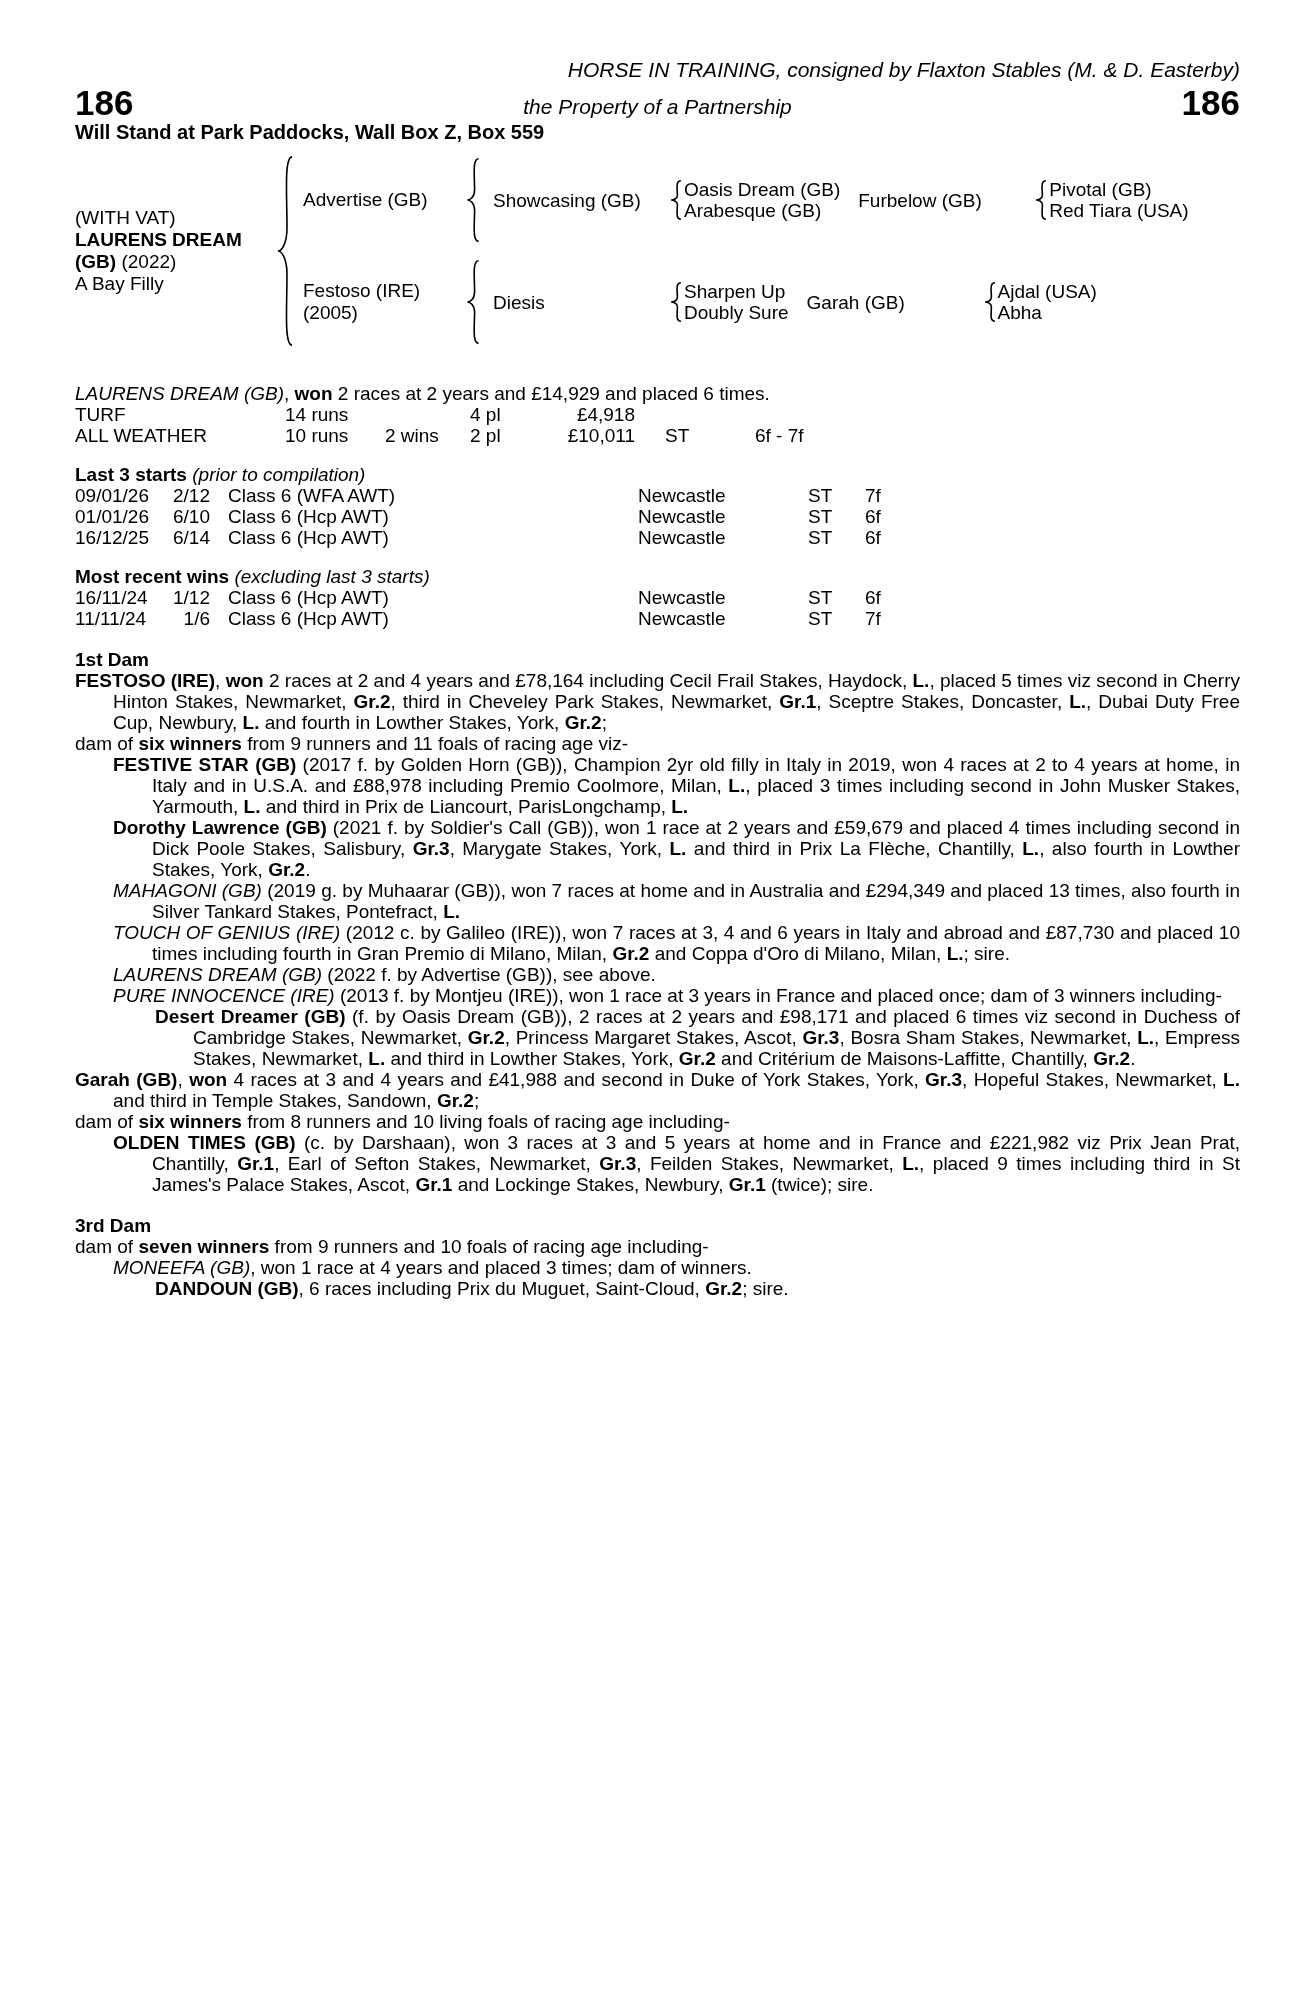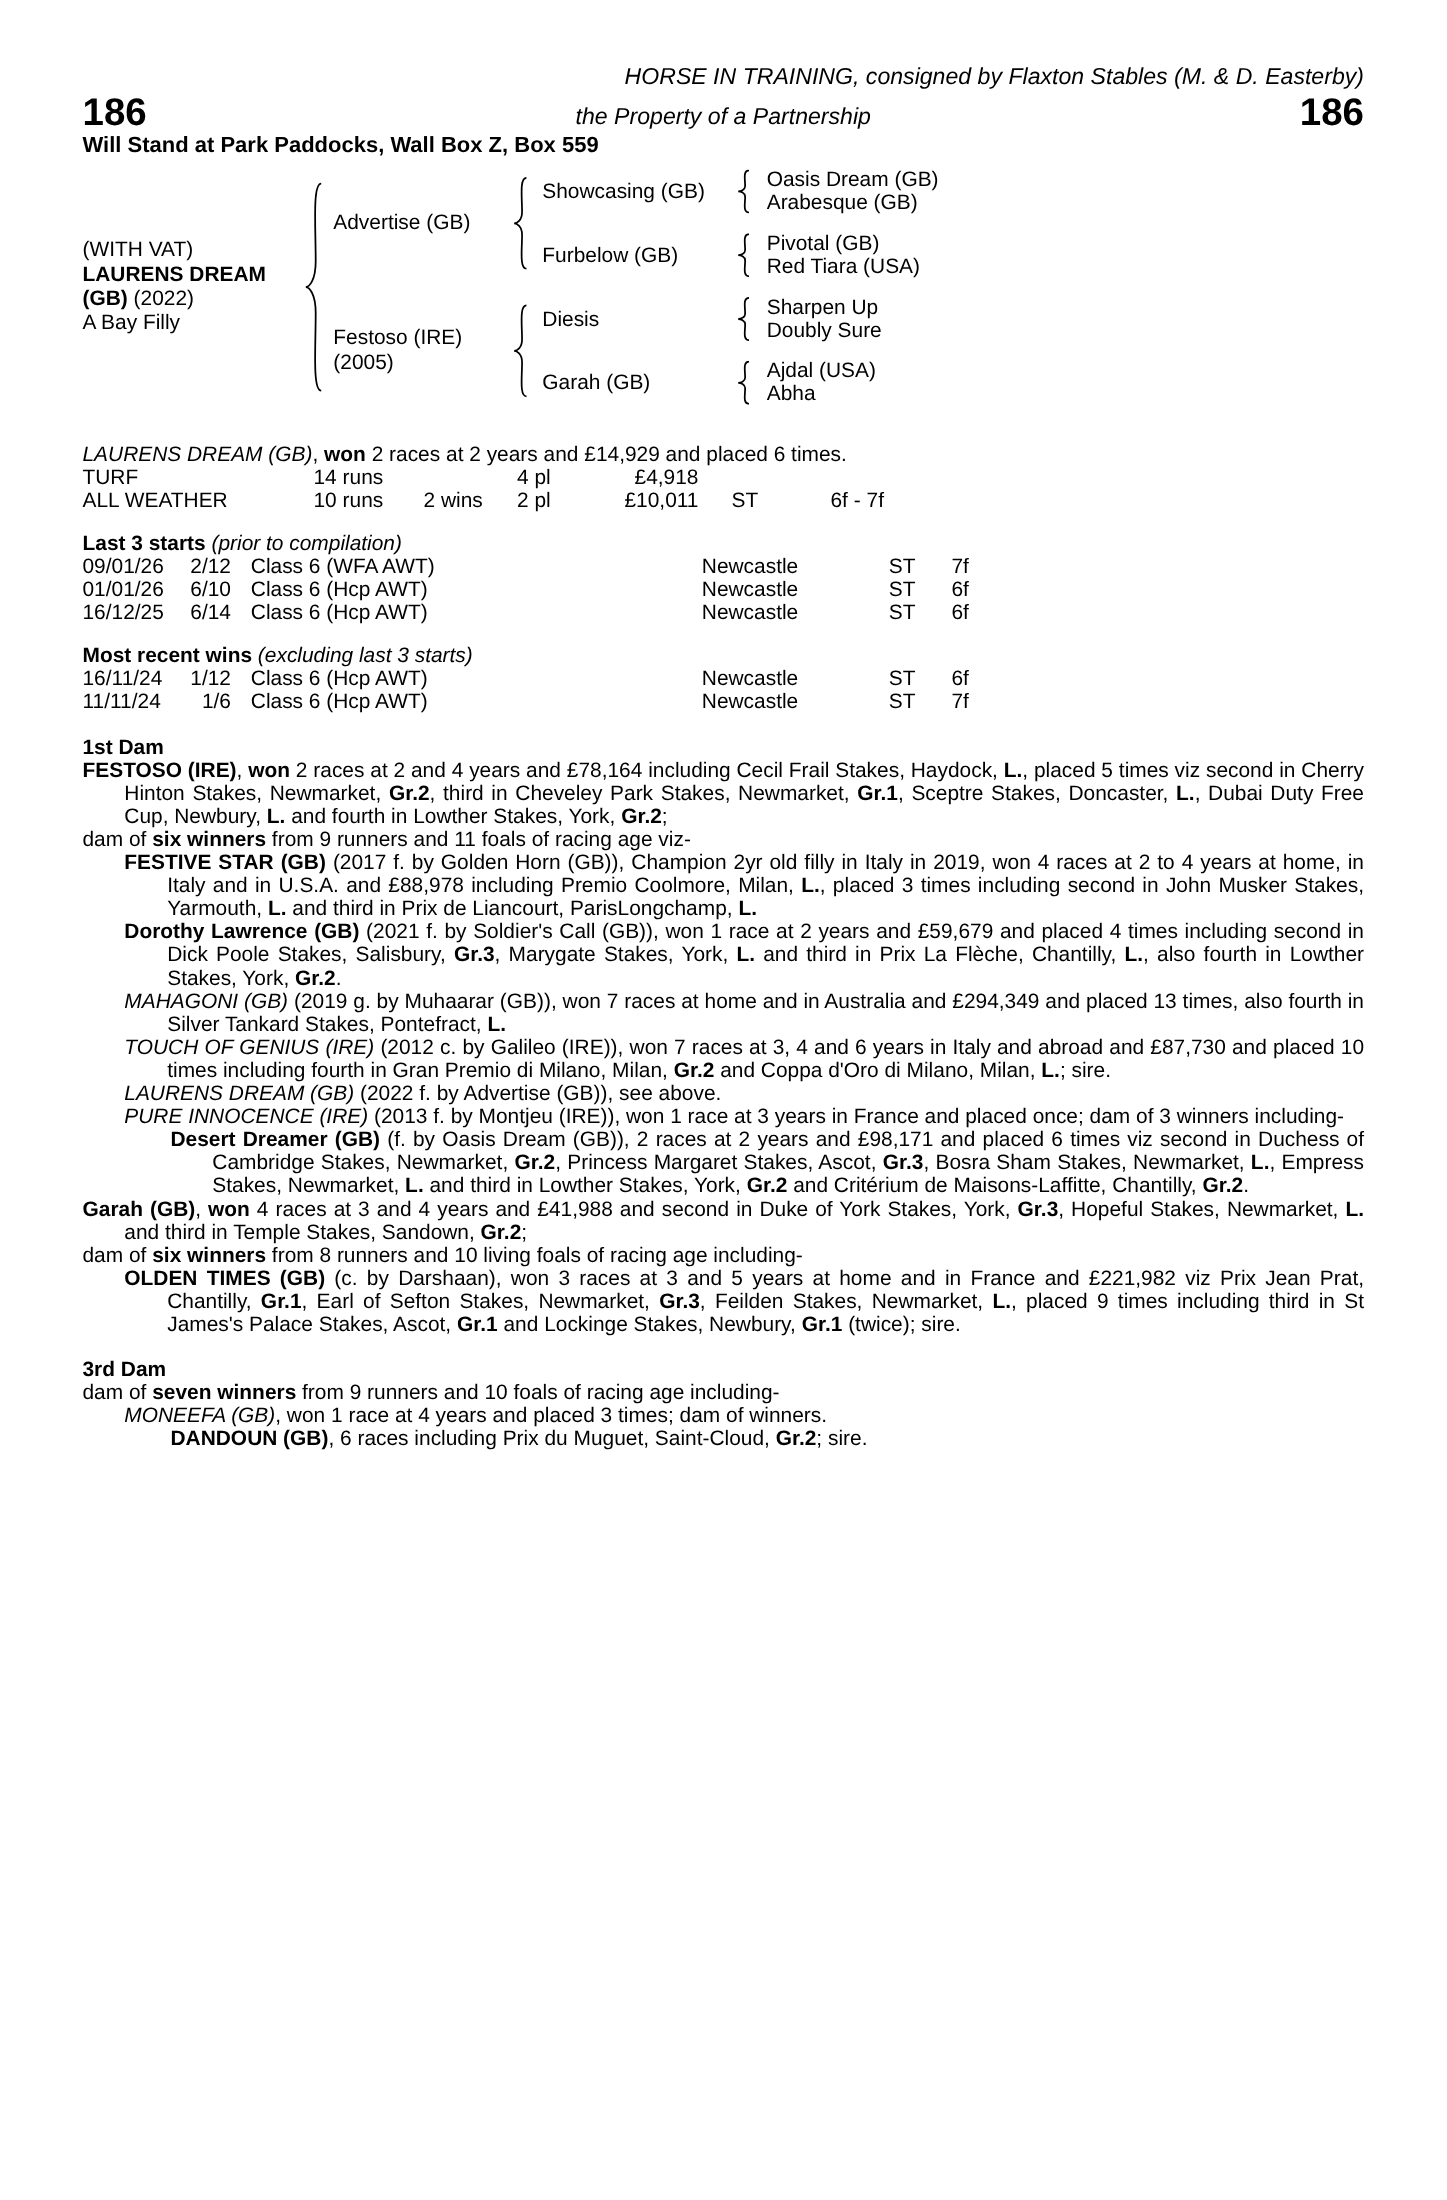--- a/index.html
+++ b/index.html
@@ -24,24 +24,24 @@
   .ped{display:flex;align-items:center;margin-top:10px}
   .ped-horse{width:200px;line-height:22px}
   .ped-horse .name{font-weight:700}
   .brace{flex:0 0 auto;display:block}
   .brace-lg{width:20px;height:196px}
   .brace-md{width:16px;height:86px}
   .brace-sm{width:14px;height:40px}
   .ped-root{display:flex;flex-direction:column;gap:16px}
   .ped-group{display:flex;align-items:center}
   .ped-parent{width:162px;margin-left:8px;line-height:22px}
-  .ped-subcol{display:flex;flex-direction:column;gap:16px}
+  .ped-subcol{display:flex;flex-direction:row;gap:6px}
   .ped-sub{display:flex;align-items:center}
   .ped-gp{width:176px;margin-left:12px}
-  .ped-ggcol{display:flex;flex-direction:column;margin-left:14px}
+  .ped-ggcol{display:flex;flex-direction:column;margin-left:1px}
   .ped-gg{height:21px;line-height:21px}
 
   
   .summary{margin-top:34px}
   .bha{margin-top:15px;font-weight:700}
   .sum-row{display:grid;grid-template-columns:210px 100px 85px 75px 90px 120px 1fr}
   .sum-money{text-align:right}
   .sum-surface{padding-left:30px}
   .starts-header{margin-top:18px}
   .start-row{display:grid;grid-template-columns:95px 58px 410px 170px 57px 1fr}

